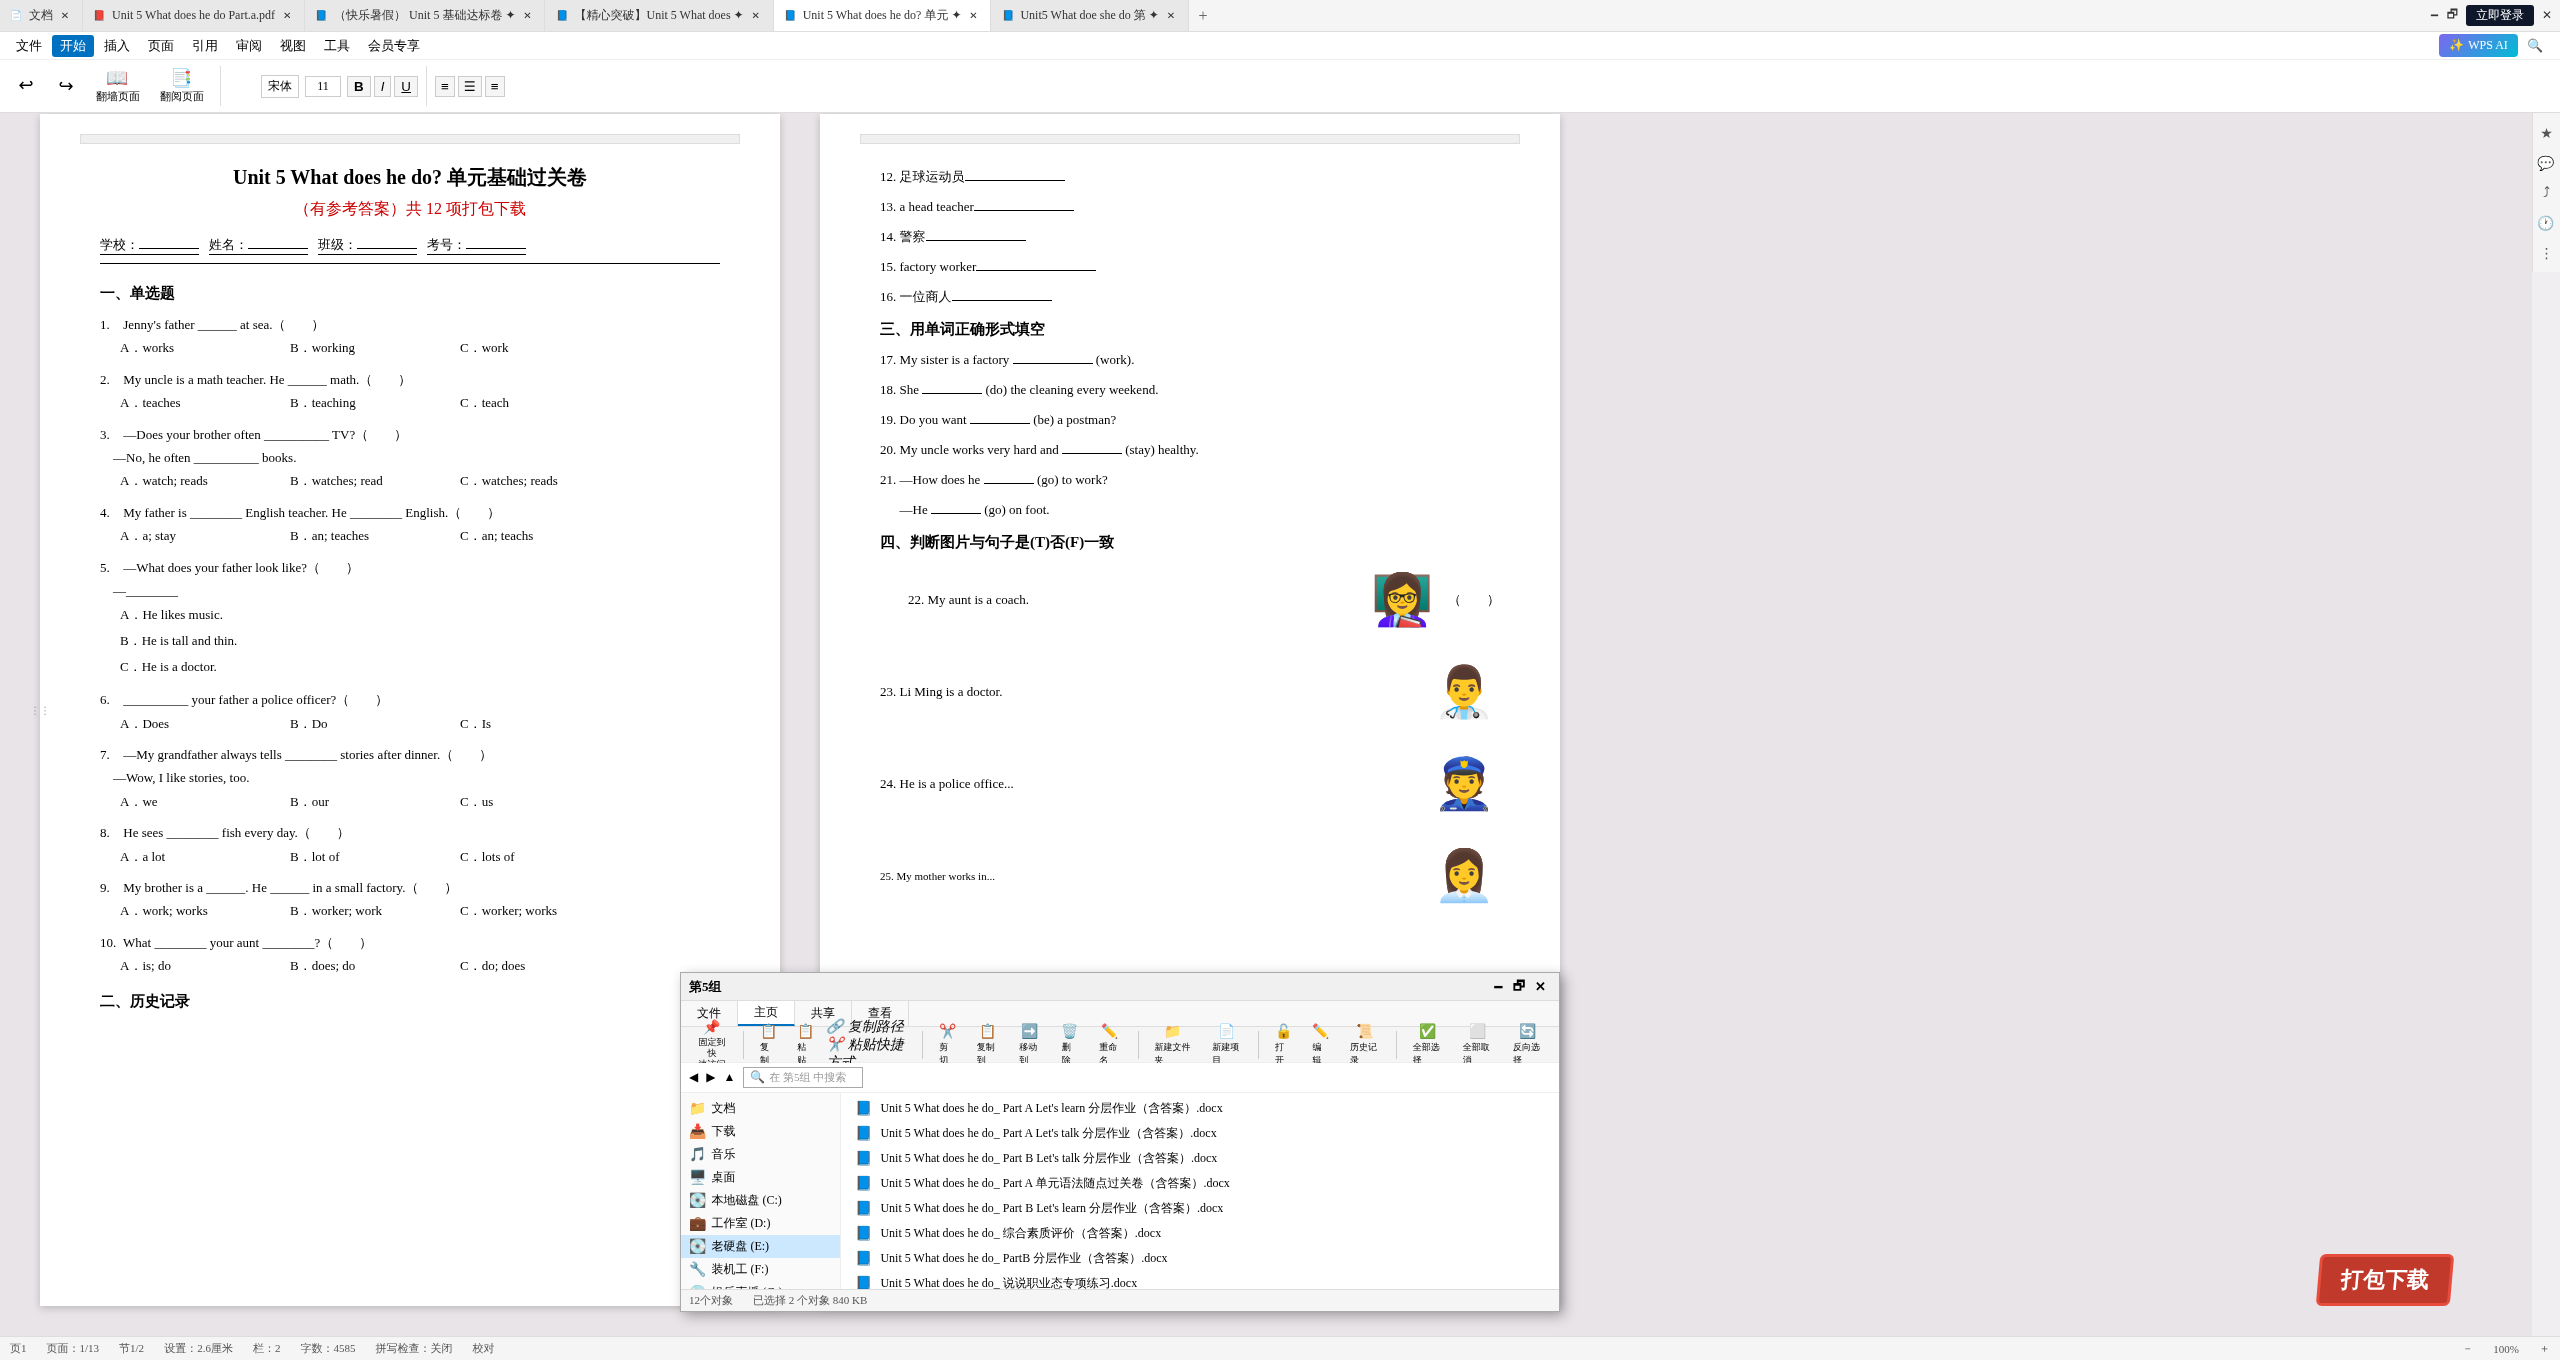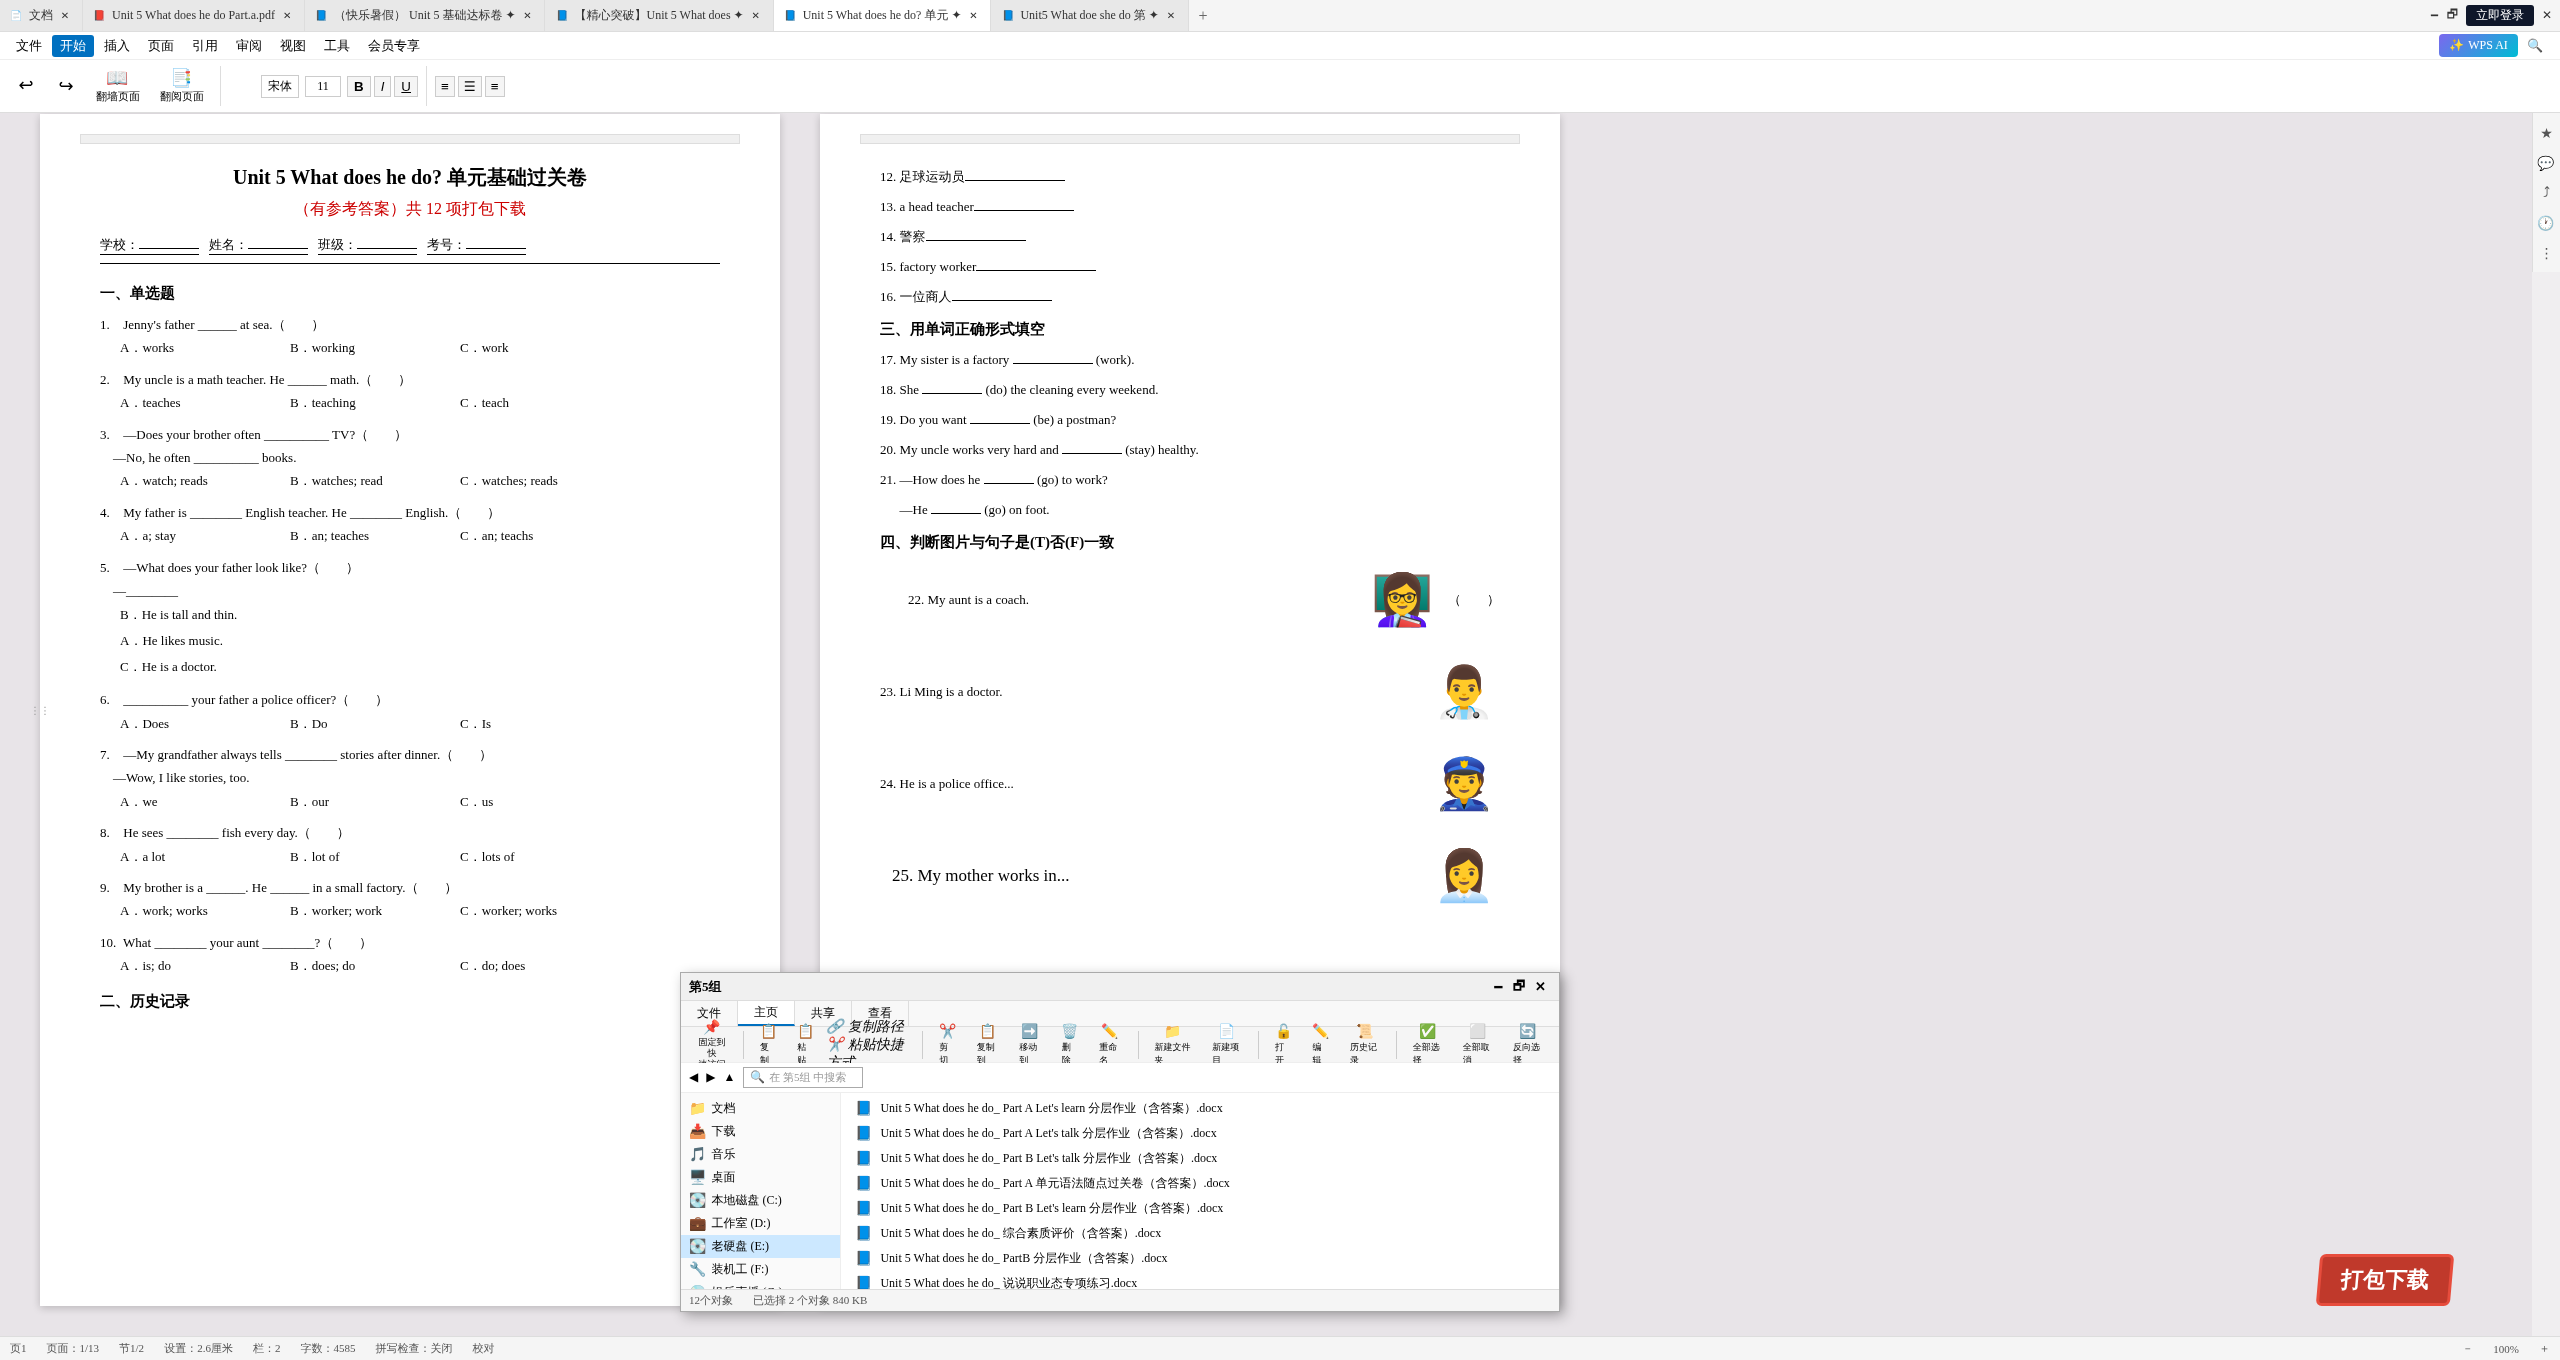--- a/index.html
+++ b/index.html
@@ -653,22 +653,22 @@
           <span class="option">A．a; stay</span>
           <span class="option">B．an; teaches</span>
           <span class="option">C．an; teachs</span>
         </div>
       </div>
 
       <div class="question">
         <span class="q-num">5.</span> —What does your father look like?（　　）<br>
         &nbsp;&nbsp;&nbsp;&nbsp;—________
         <div style="margin-left:20px;font-size:13px;line-height:2;">
+          <div>A．He likes music.</div>
           <div>B．He is tall and thin.</div>
-          <div>A．He likes music.</div>
           <div>C．He is a doctor.</div>
         </div>
       </div>
 
       <div class="question">
         <span class="q-num">6.</span> __________ your father a police officer?（　　）
         <div class="options">
           <span class="option">A．Does</span>
           <span class="option">B．Do</span>
           <span class="option">C．Is</span>
@@ -746,21 +746,21 @@
         <div style="flex:1;font-size:13px;">23. Li Ming is a doctor.</div>
         <div class="cartoon-figure">👨‍⚕️</div>
       </div>
 
       <div class="judge-item">
         <div style="flex:1;font-size:13px;">24. He is a police office...</div>
         <div class="cartoon-figure">👮</div>
       </div>
 
       <div class="judge-item">
-        <div style="flex:1;font-size:17px;margin-left:12px;">25. My mother works in...</div>
+        <div style="flex:1;font-size:11px;">25. My mother works in...</div>
         <div class="cartoon-figure">👩‍💼</div>
       </div>
 
     </div>
   </div>
 
   <div class="file-explorer">
     <div class="fe-titlebar">
       <span>第5组</span>
       <div style="flex:1"></div>

